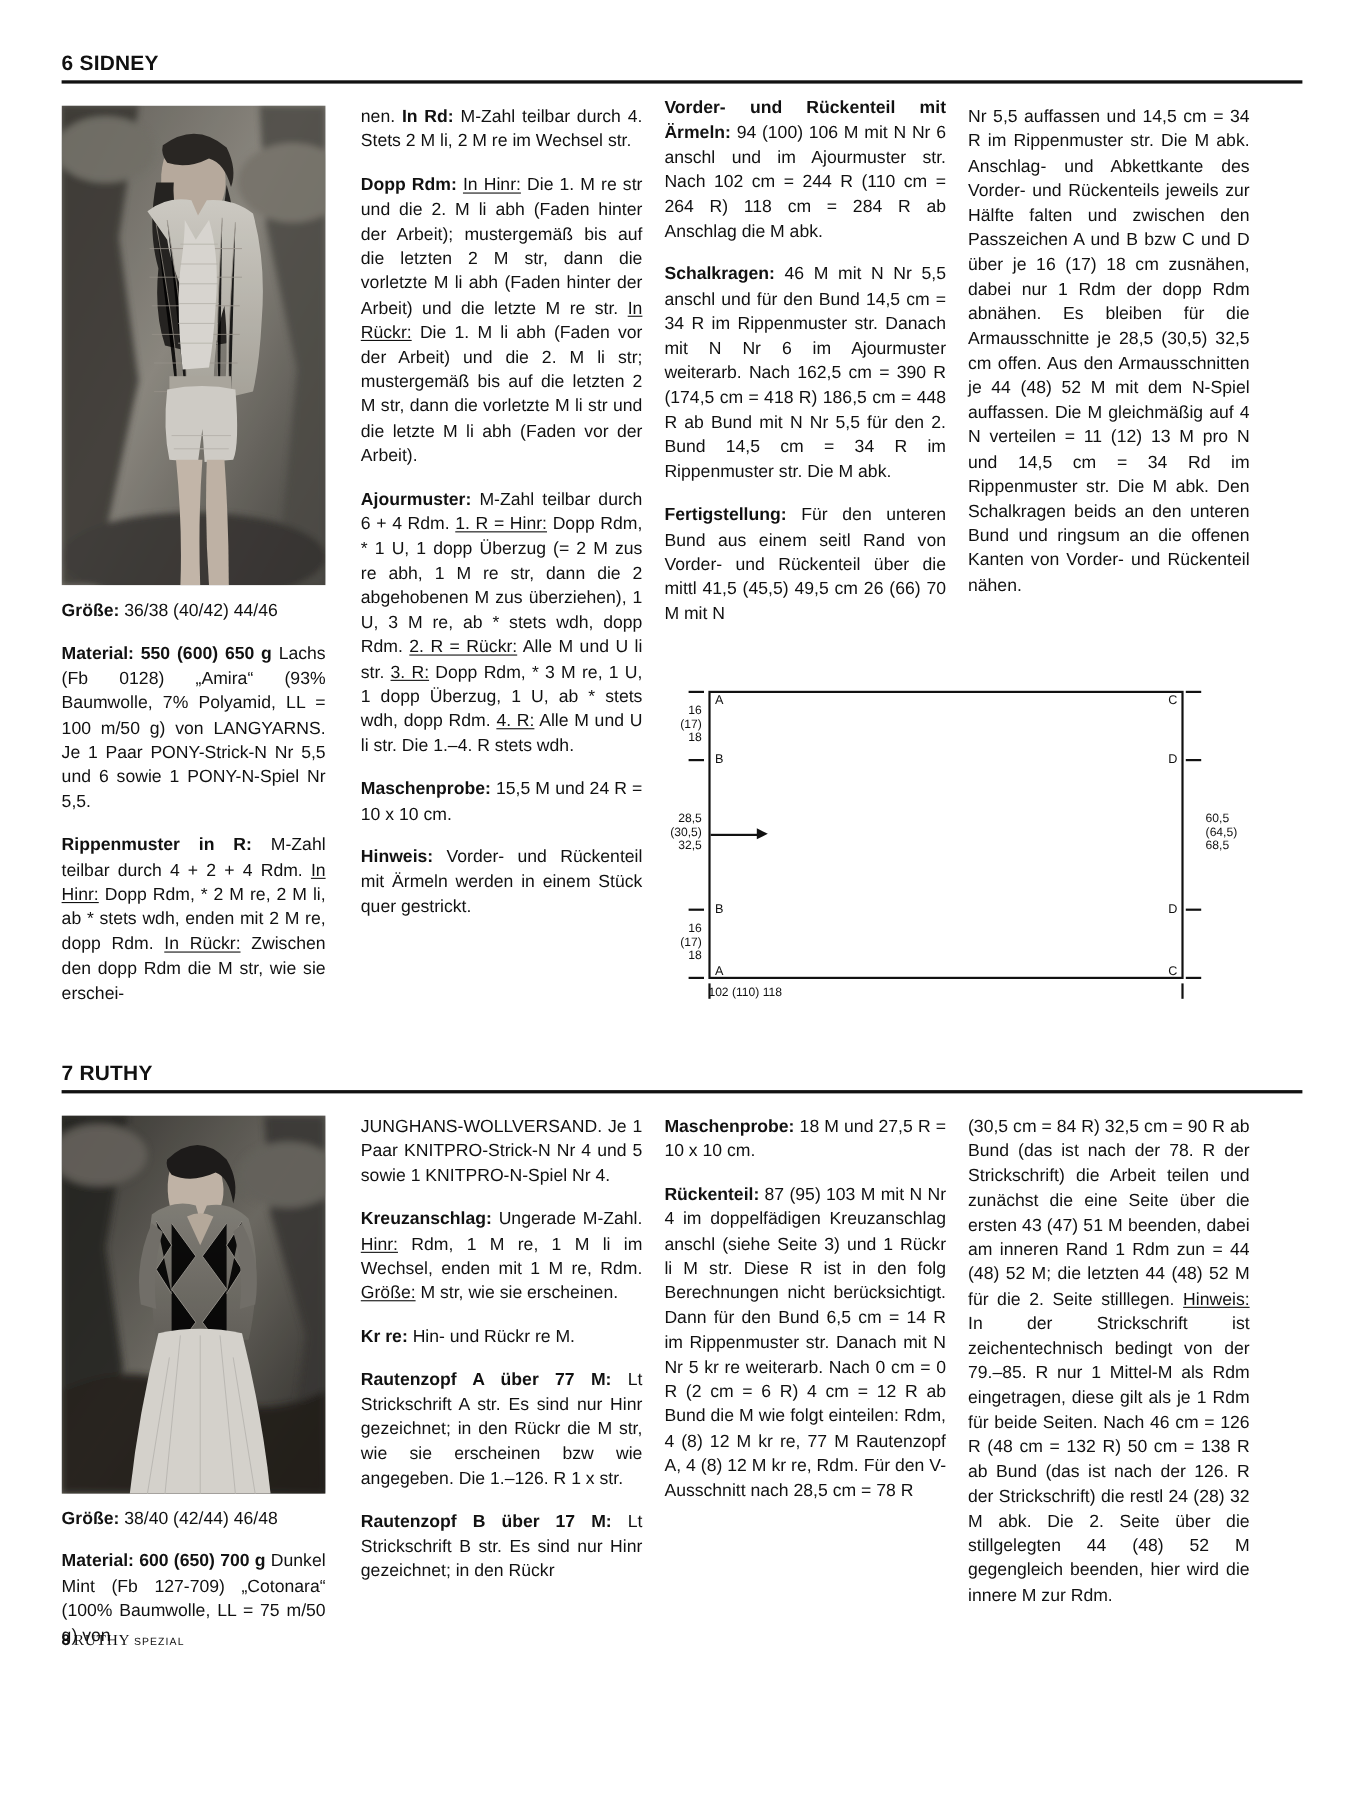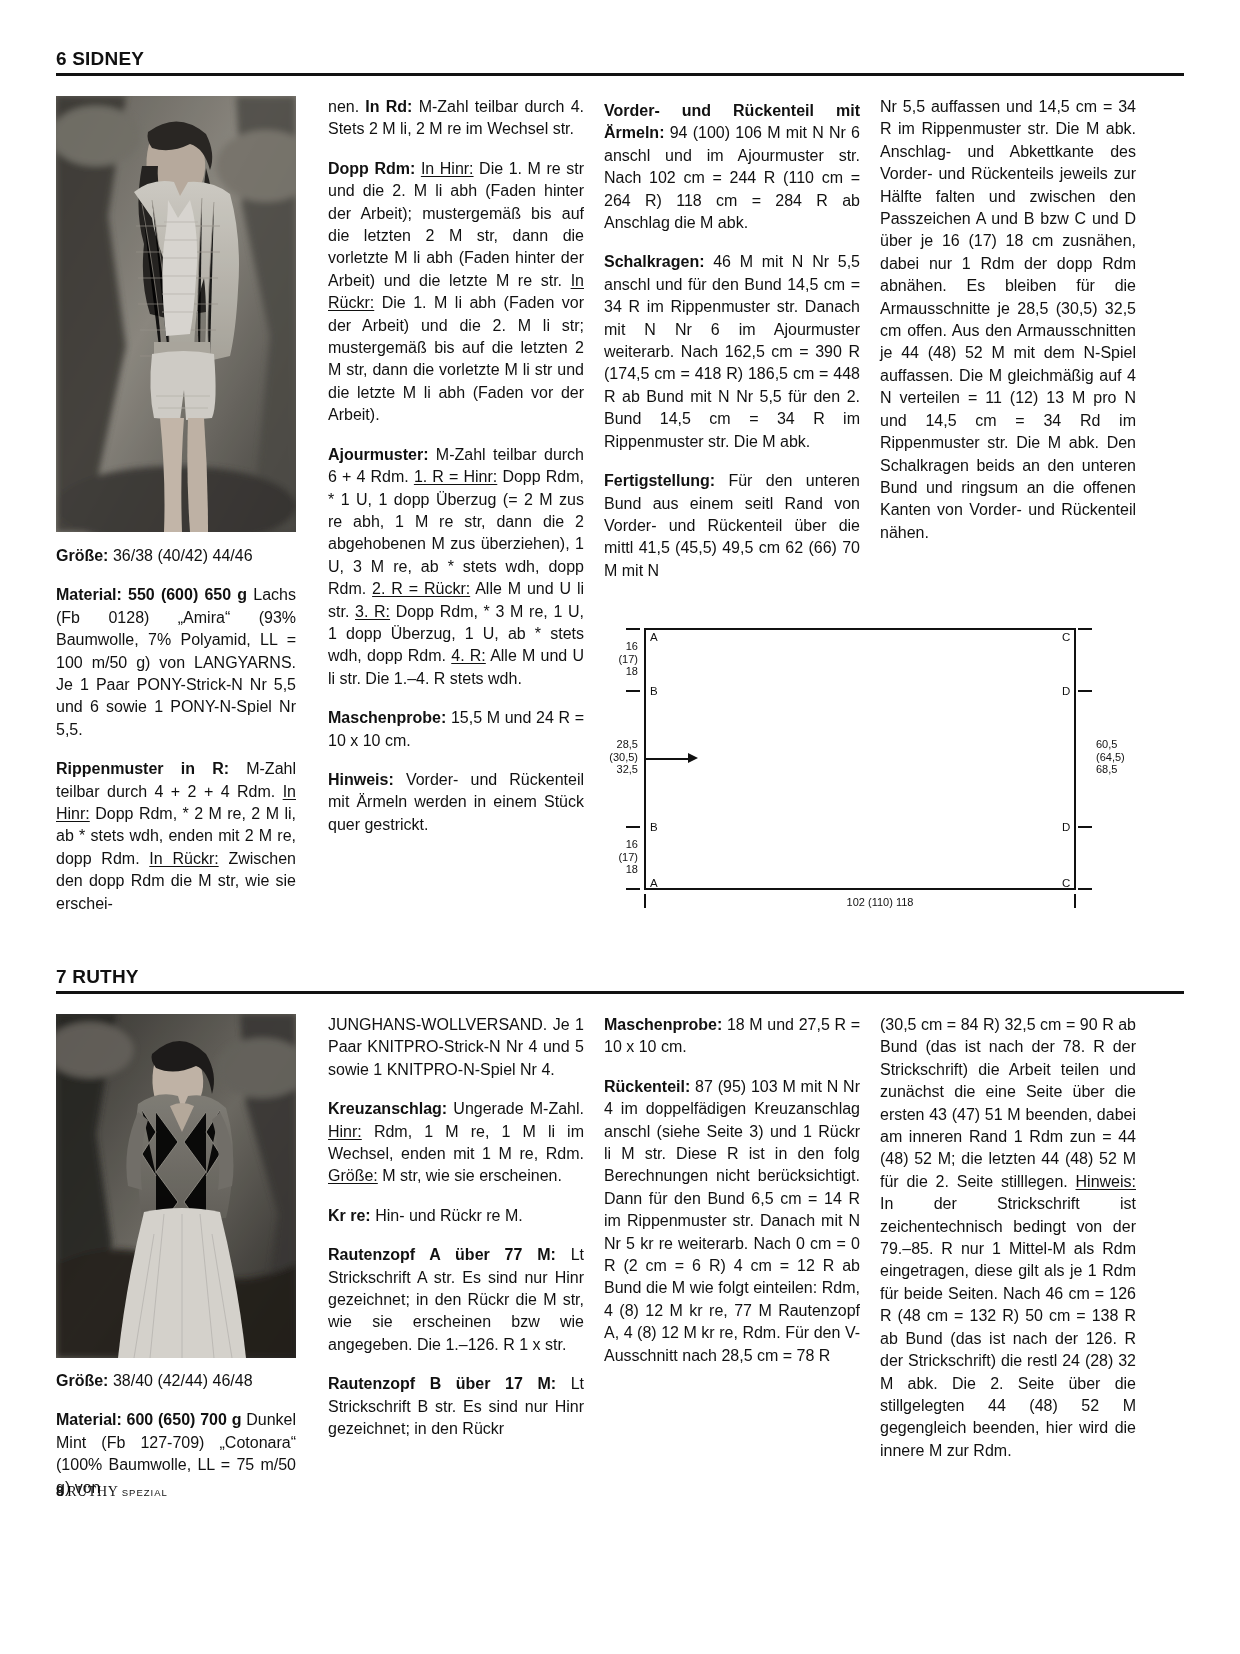--- a/index.html
+++ b/index.html
@@ -26,21 +26,21 @@
   b{font-weight:bold;}
   u{text-decoration:underline;text-underline-offset:2px;}
 
   
   .photo{position:absolute;overflow:hidden;background:#cfcfcf;}
 
   
   .schem{position:absolute;}
   .schem .rect{position:absolute;border:2.2px solid #111;box-sizing:border-box;}
   .schem .lbl{position:absolute;font-size:11px;line-height:12.5px;color:#111;white-space:nowrap;}
-  .schem .lbl.ctr{text-align:center;padding-left:20px;}
+  .schem .lbl.ctr{text-align:left;}
   .schem .lbl.rt{text-align:right;}
   .schem .tick{position:absolute;background:#111;}
   .schem .corner{position:absolute;font-size:11.5px;line-height:11.5px;}
 
   
   .footer{position:absolute;left:56px;bottom:28px;font-size:12px;}
   .footer .num{font-weight:bold;font-size:14px;}
   .footer .mag{font-family:"Liberation Serif",serif;letter-spacing:.6px;font-size:14px;}
   .footer .sub{font-size:9.5px;letter-spacing:1px;}
 </style>
@@ -136,24 +136,24 @@
   </div>
 
   <div class="col" style="left:328px;top:96px;width:256px;">
     <p><span>nen. </span><b>In Rd:</b><span> M-Zahl teilbar durch 4. Stets 2 M li, 2 M re im Wechsel str.</span></p>
     <p><b>Dopp Rdm:</b> <u>In Hinr:</u><span> Die 1. M re str und die 2. M li abh (Faden hinter der Arbeit); mustergemäß bis auf die letzten 2 M str, dann die vorletzte M li abh (Faden hinter der Arbeit) und die letzte M re str. </span><u>In Rückr:</u><span> Die 1. M li abh (Faden vor der Arbeit) und die 2. M li str; mustergemäß bis auf die letzten 2 M str, dann die vorletzte M li str und die letzte M li abh (Faden vor der Arbeit).</span></p>
     <p><b>Ajourmuster:</b><span> M-Zahl teilbar durch 6 + 4 Rdm. </span><u>1. R = Hinr:</u><span> Dopp Rdm, * 1 U, 1 dopp Überzug (= 2 M zus re abh, 1 M re str, dann die 2 abgehobenen M zus überziehen), 1 U, 3 M re, ab * stets wdh, dopp Rdm. </span><u>2. R = Rückr:</u><span> Alle M und U li str. </span><u>3. R:</u><span> Dopp Rdm, * 3 M re, 1 U, 1 dopp Überzug, 1 U, ab * stets wdh, dopp Rdm. </span><u>4. R:</u><span> Alle M und U li str. Die 1.–4. R stets wdh.</span></p>
     <p><b>Maschenprobe:</b><span> 15,5 M und 24 R = 10 x 10 cm.</span></p>
     <p><b>Hinweis:</b><span> Vorder- und Rückenteil mit Ärmeln werden in einem Stück quer gestrickt.</span></p>
   </div>
 
-  <div class="col" style="left:604px;top:100px;width:256px;">
+  <div class="col" style="left:604px;top:88px;width:256px;">
     <p><b>Vorder- und Rückenteil mit Ärmeln:</b><span> 94 (100) 106 M mit N Nr 6 anschl und im Ajourmuster str. Nach 102 cm = 244 R (110 cm = 264 R) 118 cm = 284 R ab Anschlag die M abk.</span></p>
     <p><b>Schalkragen:</b><span> 46 M mit N Nr 5,5 anschl und für den Bund 14,5 cm = 34 R im Rippenmuster str. Danach mit N Nr 6 im Ajourmuster weiterarb. Nach 162,5 cm = 390 R (174,5 cm = 418 R) 186,5 cm = 448 R ab Bund mit N Nr 5,5 für den 2. Bund 14,5 cm = 34 R im Rippenmuster str. Die M abk.</span></p>
-    <p><b>Fertigstellung:</b><span> Für den unteren Bund aus einem seitl Rand von Vorder- und Rückenteil über die mittl 41,5 (45,5) 49,5 cm 62 (66) 70 M mit N</span></p>
+    <p><b>Fertigstellung:</b><span> Für den unteren Bund aus einem seitl Rand von Vorder- und Rückenteil über die mittl 41,5 (45,5) 49,5 cm 26 (66) 70 M mit N</span></p>
   </div>
 
   <div class="col" style="left:880px;top:96px;width:256px;">
     <p>Nr 5,5 auffassen und 14,5 cm = 34 R im Rippenmuster str. Die M abk. Anschlag- und Abkettkante des Vorder- und Rückenteils jeweils zur Hälfte falten und zwischen den Passzeichen A und B bzw C und D über je 16 (17) 18 cm zusnähen, dabei nur 1 Rdm der dopp Rdm abnähen. Es bleiben für die Armausschnitte je 28,5 (30,5) 32,5 cm offen. Aus den Armausschnitten je 44 (48) 52 M mit dem N-Spiel auffassen. Die M gleichmäßig auf 4 N verteilen = 11 (12) 13 M pro N und 14,5 cm = 34 Rd im Rippenmuster str. Die M abk. Den Schalkragen beids an den unteren Bund und ringsum an die offenen Kanten von Vorder- und Rückenteil nähen.</p>
   </div>
 
   <div class="schem" style="left:604px;top:622px;width:532px;height:290px;">
     <div class="rect" style="left:40px;top:6px;width:432px;height:262px;"></div>
 
     <div class="tick" style="left:22px;top:6px;width:14px;height:2px;"></div>

